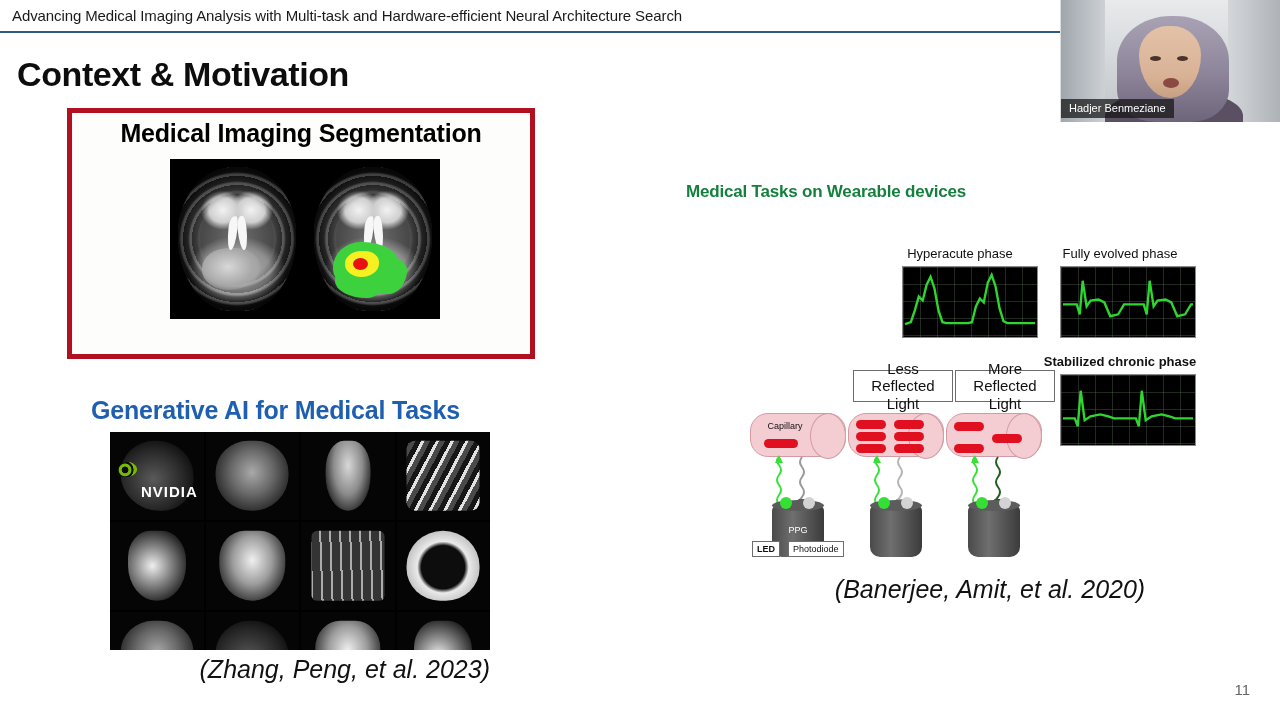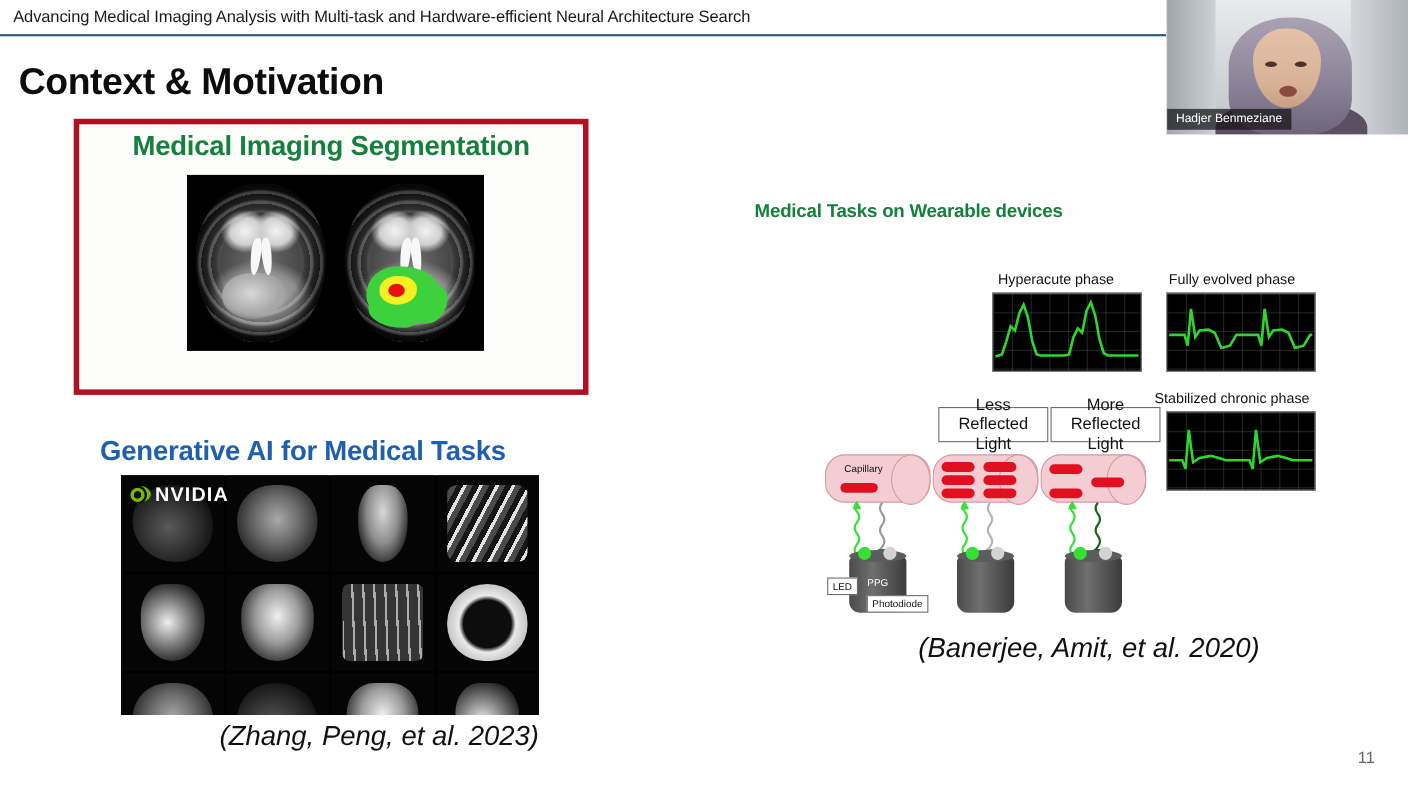--- a/index.html
+++ b/index.html
@@ -39,21 +39,21 @@
   
   #seg-panel {
     position: absolute; left: 67px; top: 108px;
     width: 468px; height: 251px;
     border: 5px solid #b01020;
     background: #fdfdfb;
   }
   #seg-heading {
     position: absolute; left: 0; top: 6px; width: 100%;
     text-align: center;
-    font-size: 25px; font-weight: bold; color: #15803d;
+    font-size: 25px; font-weight: bold; color: #000000;
     letter-spacing: -0.2px;
   }
   #seg-img {
     position: absolute; left: 98px; top: 46px;
     width: 270px; height: 160px;
     background: #000;
     overflow: hidden;
   }
   .brain { position: absolute; top: 8px; width: 118px; height: 144px; }
   .brain-base {
@@ -162,22 +162,23 @@
     z-index: 4;
   }
   #nvidia-eye {
     width: 20px; height: 15px;
     border-radius: 50% 50% 50% 50% / 60% 60% 40% 40%;
     background:
       radial-gradient(circle at 40% 50%, #0b0b0b 0%, #0b0b0b 22%, #76b900 26%, #76b900 42%, #0b0b0b 48%, #0b0b0b 58%, #76b900 62%);
     transform: rotate(-12deg);
   }
   #nvidia-word {
-    color: #fff; font-size: 18px; font-weight: bold;
+    color: #fff; font-size: 15px; font-weight: bold;
     letter-spacing: 1px;
+    margin-top: 44px;
   }
   #gen-caption {
     position: absolute; left: 110px; top: 655px; width: 380px;
     text-align: right;
     font-size: 25px; font-style: italic; color: #111;
   }
 
   
   #wear-heading {
     position: absolute; left: 686px; top: 182px;
@@ -191,21 +192,21 @@
   #pmi-label {
     position: absolute; left: 160px; top: 0; width: 250px;
     text-align: center; font-size: 13px; color: #111;
   }
   .ecg-label {
     position: absolute; font-size: 13px; color: #111;
     text-align: center;
   }
   #hyper-label { left: 140px; top: 18px; width: 160px; }
   #fully-label { left: 300px; top: 18px; width: 160px; }
-  #chronic-label { left: 300px; top: 126px; width: 160px; }
+  #chronic-label { left: 300px; top: 126px; width: 160px; font-weight: bold; }
   .ecg-box {
     position: absolute;
     background: #000;
     border: 1px solid #8a8a8a;
     overflow: hidden;
   }
   .ecg-grid {
     position: absolute; inset: 0;
     background-image:
       linear-gradient(to right, rgba(120,150,120,0.28) 1px, transparent 1px),
@@ -281,21 +282,21 @@
   }
   .wave-out, .wave-in {
     position: absolute; width: 10px; height: 52px;
   }
   .wave-out { left: 24px; top: 42px; }
   .wave-in  { left: 47px; top: 42px; }
   .tag {
     position: absolute; border: 1px solid #6d6d6d; background: #fff;
     font-size: 9px; color: #111; padding: 2px 4px;
   }
-  #led-tag { left: 2px; top: 112px; }
+  #led-tag { left: 2px; top: 128px; font-weight: bold; }
   #pd-tag  { left: 38px; top: 128px; }
   #wear-caption {
     position: absolute; left: 760px; top: 575px; width: 460px;
     text-align: center;
     font-size: 25px; font-style: italic; color: #111;
   }
 
   
   #webcam {
     position: absolute; right: 0; top: 0;

